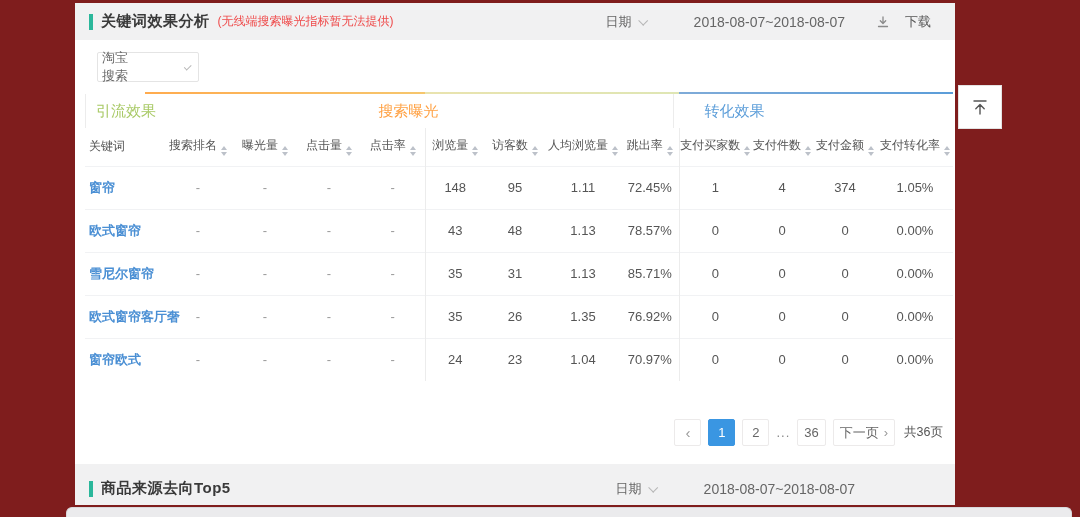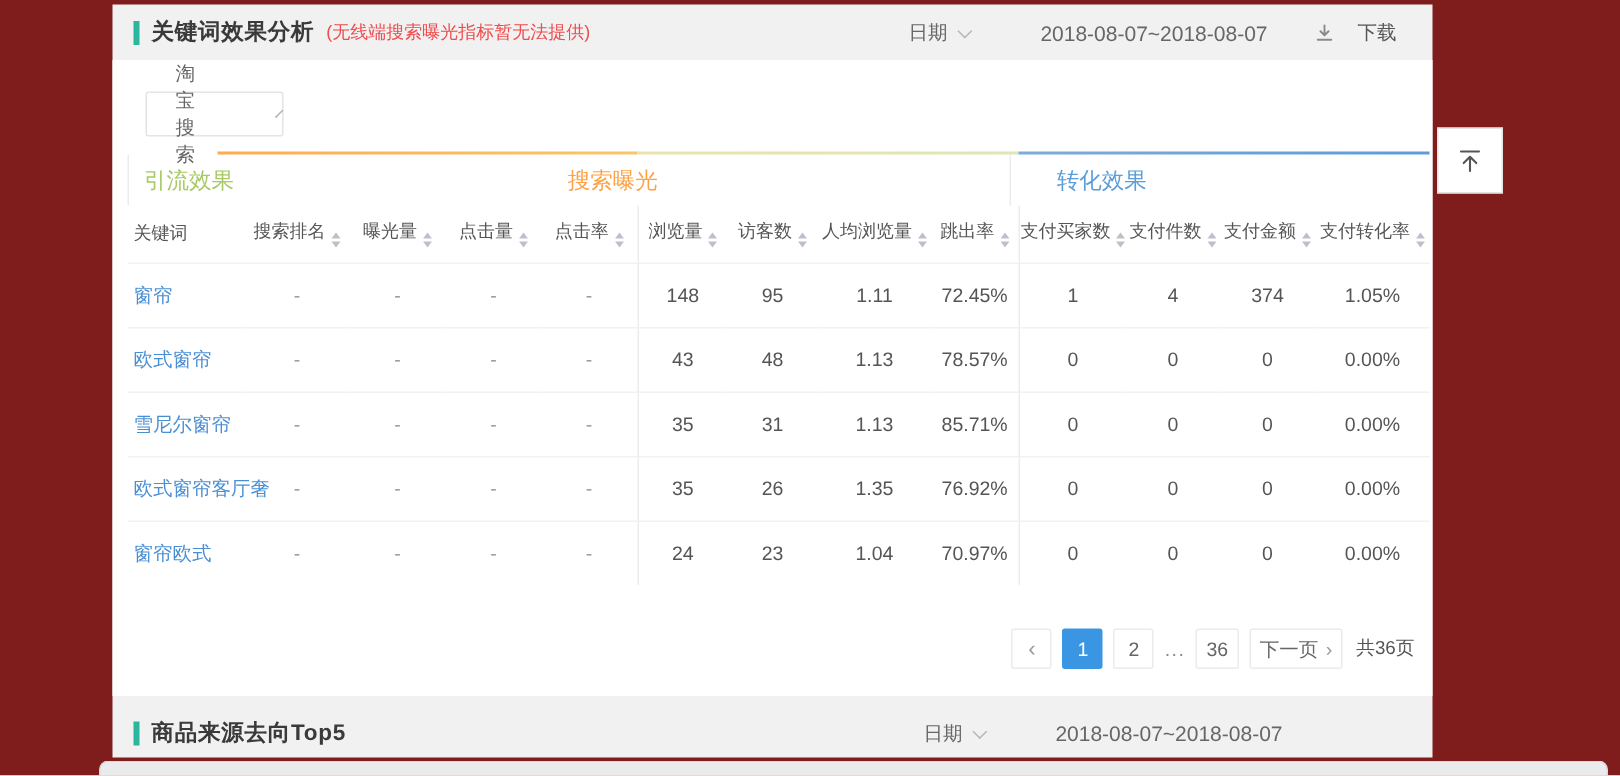--- a/index.html
+++ b/index.html
@@ -20,40 +20,40 @@
   .hdr-right{margin-left:auto;display:flex;align-items:center;}
   .date-label{font-size:13px;color:#666;cursor:pointer;display:inline-flex;align-items:center;margin-right:48px;}
   .caret{display:inline-block;width:7px;height:7px;border-right:1.5px solid #b6b6b6;
     border-bottom:1.5px solid #b6b6b6;transform:rotate(45deg) translateY(-1px);margin-left:7px;}
   .date-range{font-size:14px;color:#666;margin-right:32px;}
   .download{font-size:13px;color:#555;display:inline-flex;align-items:center;gap:16px;cursor:pointer;margin-right:24px;
     background:none;border:none;}
   .sec2 .date-range{margin-right:100px;}
   
   .card{background:#fff;flex:0 0 auto;height:424px;position:relative;padding:0 6px;}
-  .select{margin:12px 0 0 16px;width:92px;height:30px;border:1px solid #e4e4e4;border-radius:2px;
+  .select{margin:12px 0 0 16px;width:102px;height:30px;border:1px solid #e4e4e4;border-radius:2px;
     background:#fff;display:inline-flex;align-items:center;justify-content:space-between;
-    padding:0 9px 0 19px;font-size:13px;color:#666;cursor:pointer;gap:48px;}
+    padding:0 9px 0 4px;font-size:13px;color:#666;cursor:pointer;gap:48px;}
   .table-wrap{margin:10px 4px 0 4px;}
   .topline{display:flex;height:2px;margin-left:60px;width:808px;}
   .topline .seg1{width:280px;background:linear-gradient(90deg,#ffab4e,#f6c66d);}
   .topline .seg2{width:254px;background:linear-gradient(90deg,#e9e3ae,#dfe6b4);}
   .topline .seg3{width:274px;background:linear-gradient(90deg,#7fabd8,#5b9dd9);}
   .group-row{display:flex;height:34px;align-items:center;font-size:15px;}
   .group-row .g{height:100%;display:flex;align-items:center;}
   .g1{width:340px;color:var(--group-orange);padding-left:42px;}
   .g2{width:254px;color:var(--group-green);padding-left:10px;border-left:1px solid #ececec;}
   .g3{width:274px;color:var(--group-blue);padding-left:30px;border-left:1px solid #ececec;}
   table{border-collapse:collapse;table-layout:fixed;width:868px;}
   th{font-size:12px;font-weight:normal;color:#555;height:38px;white-space:nowrap;}
   th.kw{text-align:left;padding-left:4px;}
   td{font-size:13px;color:#555;height:43px;text-align:center;white-space:nowrap;}
   tbody tr{border-top:1px solid #f1f2f4;}
   td.kw{text-align:left;padding-left:4px;overflow:visible;}
-  td.kw a{color:var(--link);text-decoration:none;cursor:pointer;}
+  td.kw a{color:var(--link);text-decoration:none;cursor:pointer;font-weight:bold;}
   td.dash{color:#999;}
   .gsep{border-left:1px solid #ececec;}
   .sort{display:inline-flex;flex-direction:column;gap:2px;margin-left:4px;vertical-align:-1px;}
   .sort i{display:block;width:0;height:0;border-left:3.5px solid transparent;border-right:3.5px solid transparent;}
   .sort .up{border-bottom:4px solid #bcc1c9;}
   .sort .dn{border-top:4px solid #bcc1c9;}
   
   .pager{position:absolute;right:12px;bottom:18px;display:flex;align-items:center;gap:7px;font-size:13px;color:#666;}
   .pg{min-width:27px;height:27px;display:inline-flex;align-items:center;justify-content:center;
     border:1px solid #eceaea;background:#fff;border-radius:2px;cursor:pointer;color:#666;font-size:13px;padding:0 6px;}

